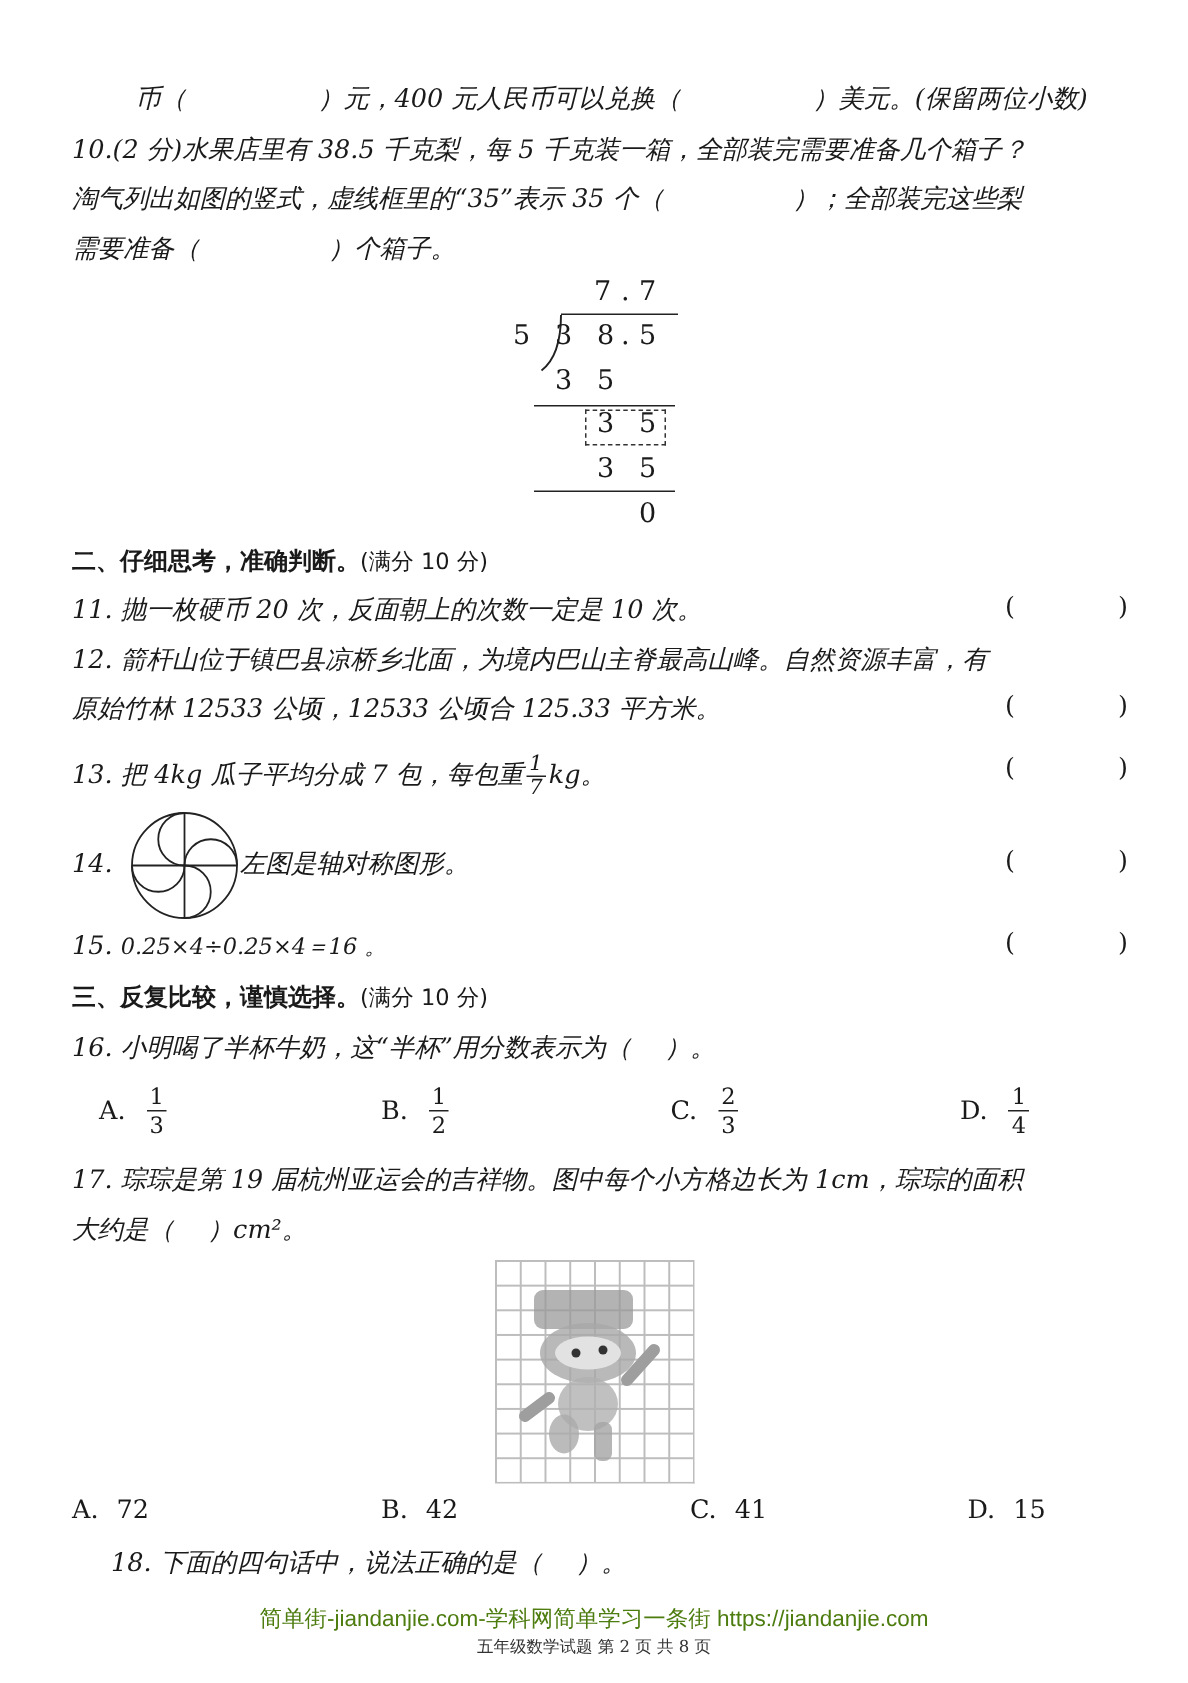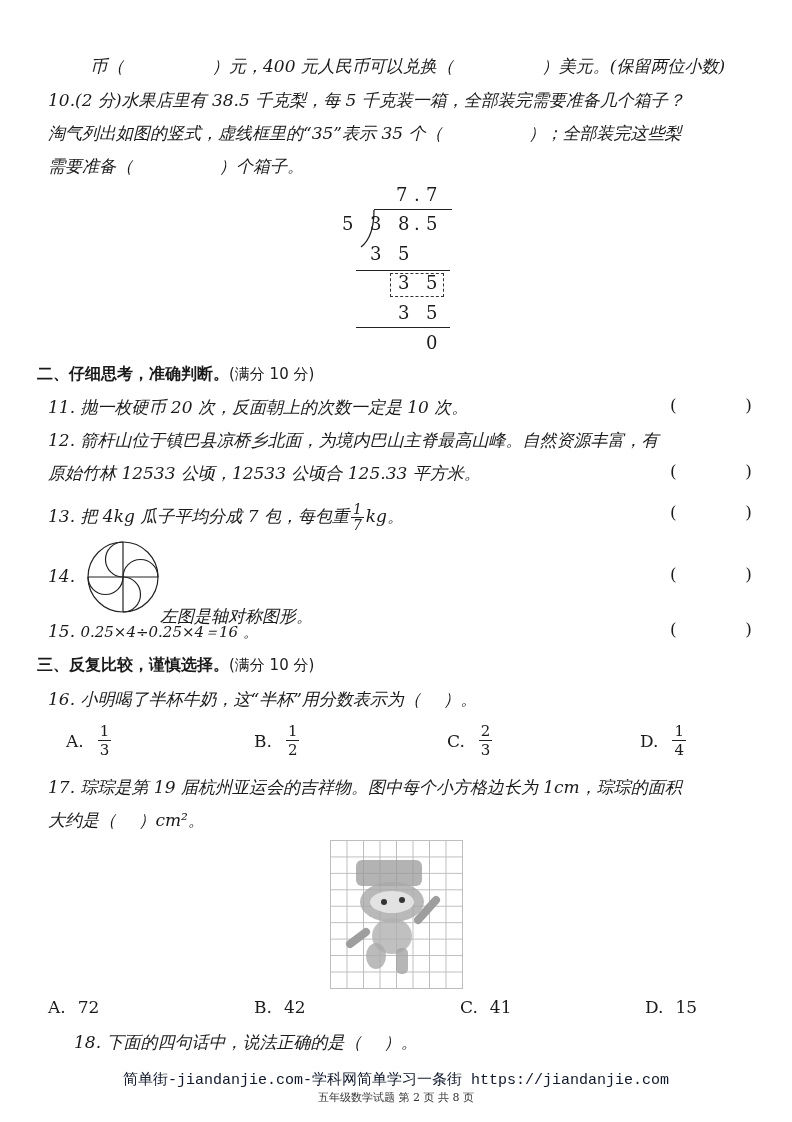--- a/index.html
+++ b/index.html
@@ -1,21 +1,21 @@
 <!DOCTYPE html>
 <html><head>
 <meta charset="utf-8">
 <style>
   html, body { margin: 0; padding: 0; }
   body {
     width: 792px; height: 1122px; background: #ffffff; position: relative; overflow: hidden;
     font-family: "DejaVu Serif", "Liberation Serif", serif; color: #1a1a1a;
   }
   .line { position: absolute; left: 48px; font-size: 17px; white-space: nowrap; line-height: 24px; font-style: italic; }
-  .sec { position: absolute; left: 37px; font-size: 16px; font-weight: bold; font-family: "DejaVu Sans", sans-serif; white-space: nowrap; text-align: right; }
+  .sec { position: absolute; left: 48px; font-size: 16px; font-weight: bold; font-family: "DejaVu Sans", sans-serif; white-space: nowrap; text-align: right; }
   .sec .pts { font-weight: normal; font-family: "DejaVu Sans", sans-serif; font-size: 15px; }
   .judge { position: absolute; left: 670px; width: 82px; font-size: 17px; display: flex; justify-content: space-between; }
   .blank { display: inline-block; }
   .frac { display: inline-flex; flex-direction: column; align-items: center; vertical-align: middle; font-size: 14px; line-height: 15px; margin: 0 2px; }
   .frac .num { border-bottom: 1px solid #222; padding: 0 2px; }
   .opt { position: absolute; font-size: 17px; white-space: nowrap; display: flex; align-items: center; gap: 12px; }
   .opt .frac { font-size: 15px; line-height: 18px; }
   
   .ld { position: absolute; left: 330px; top: 182px; width: 130px; height: 180px; font-size: 18px; }
   .ld span { position: absolute; }
@@ -23,21 +23,21 @@
   .dash { position: absolute; border: 1.5px dashed #333; }
   .grid {
     position: absolute; left: 330px; top: 840px; width: 132px; height: 148px;
     background-color: #fff;
     background-image:
       linear-gradient(#bdbdbd 1px, transparent 1px),
       linear-gradient(90deg, #bdbdbd 1px, transparent 1px);
     background-size: 16.5px 16.44px;
     border-right: 1px solid #bdbdbd; border-bottom: 1px solid #bdbdbd;
   }
-  .watermark { position: absolute; left: 0; width: 792px; top: 1070px; text-align: center; font-family: Liberation Mono, monospace; font-size: 15px; color: #0f172a; }
+  .watermark { position: absolute; left: 0; width: 792px; top: 1070px; text-align: center; font-family: Liberation Sans, sans-serif; font-size: 15px; color: #4d7c0f; }
   .footer { position: absolute; left: 0; width: 792px; top: 1090px; text-align: center; font-size: 11px; color: #333; }
 </style>
 </head>
 <body>
 
 <div class="line" style="top:54px; left:90px;">
   <span>币（</span><span class="blank" style="width:88px"></span><span>）元，400 元人民币可以兑换（</span><span class="blank" style="width:88px"></span><span>）美元。(保留两位小数)</span>
 </div>
 
 <div class="line" style="top:88px;">10.(2 分)水果店里有 38.5 千克梨，每 5 千克装一箱，全部装完需要准备几个箱子？</div>
@@ -108,21 +108,21 @@
 <div class="line" style="top:564px;">14.</div>
 <svg style="position:absolute; left:86px; top:540px;" width="74" height="74">
   <circle cx="37" cy="37" r="35" fill="none" stroke="#222" stroke-width="1.2"></circle>
   <line x1="37" y1="2" x2="37" y2="72" stroke="#222" stroke-width="1.2"></line>
   <line x1="2" y1="37" x2="72" y2="37" stroke="#222" stroke-width="1.2"></line>
   <path d="M37 2 A17.5 17.5 0 0 0 37 37" fill="none" stroke="#222" stroke-width="1.2"></path>
   <path d="M72 37 A17.5 17.5 0 0 0 37 37" fill="none" stroke="#222" stroke-width="1.2"></path>
   <path d="M37 72 A17.5 17.5 0 0 0 37 37" fill="none" stroke="#222" stroke-width="1.2"></path>
   <path d="M2 37 A17.5 17.5 0 0 0 37 37" fill="none" stroke="#222" stroke-width="1.2"></path>
 </svg>
-<div class="line" style="top:564px; left:160px;margin-top:40px;">左图是轴对称图形。</div>
+<div class="line" style="top:564px; left:160px;">左图是轴对称图形。</div>
 <div class="judge" style="top:564px;">
     <span>(</span>
     <span>)</span>
   </div>
 
 <div class="line" style="top:619px;">
   <span>15.</span> <span style="font-size:15px;">0.25×4÷0.25×4＝16 。</span>
 </div>
 <div class="judge" style="top:619px;">
     <span>(</span>

